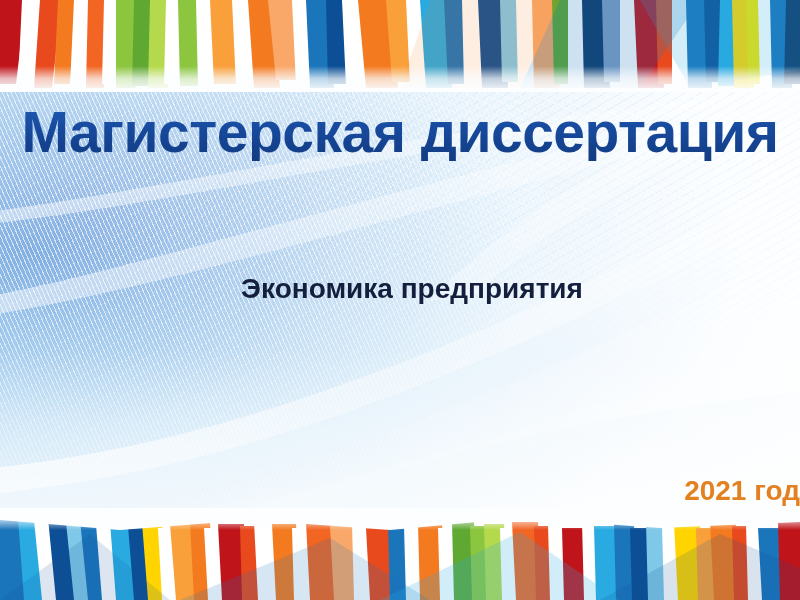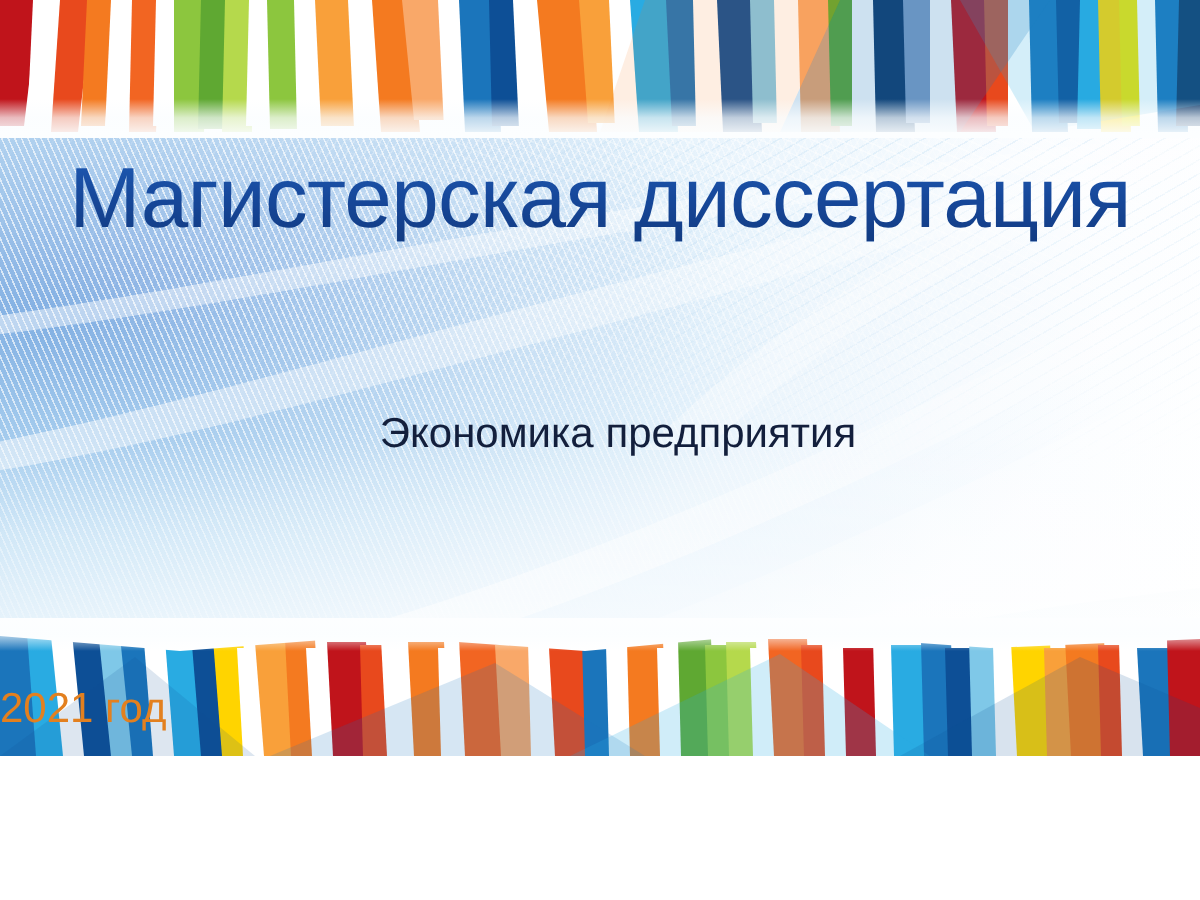--- a/index.html
+++ b/index.html
@@ -7,23 +7,24 @@
     padding: 0;
     background: #ffffff;
   }
   body {
     font-family: "Liberation Sans", sans-serif;
   }
 
   #slide {
     position: relative;
     width: 800px;
-    height: 504px;
+    height: 600px;
     overflow: hidden;
     background: #ffffff;
+    font-weight: bold;
   }
 
   
   .bg-layer {
     position: absolute;
     inset: 0;
     pointer-events: none;
   }
 
   
@@ -168,23 +169,23 @@
     font-size: 28px;
     line-height: 1.2;
     color: #131f3c;
     white-space: nowrap;
     padding-left: 12px;
   }
 
   .year {
     position: absolute;
     left: 0;
-    top: 455px;
-    width: 800px;
-    text-align: left;
+    top: 474px;
+    width: 800px;
+    text-align: right;
     font-size: 28px;
     line-height: 1.2;
     color: #e3801f;
     white-space: nowrap;
   }
 </style>
 </head>
 <body>
 
 <div id="slide">

